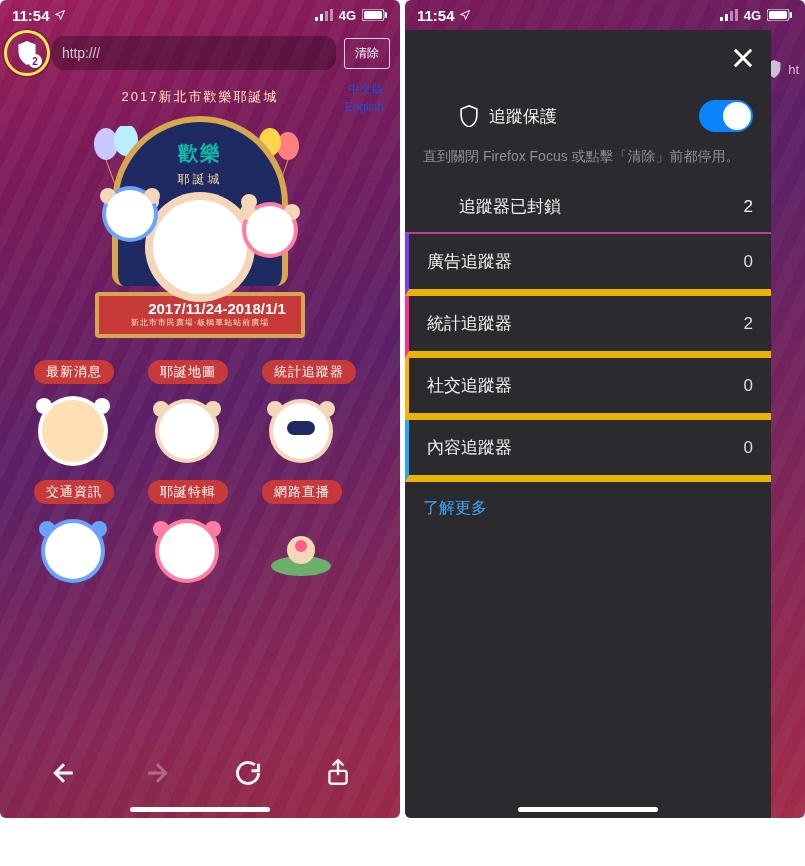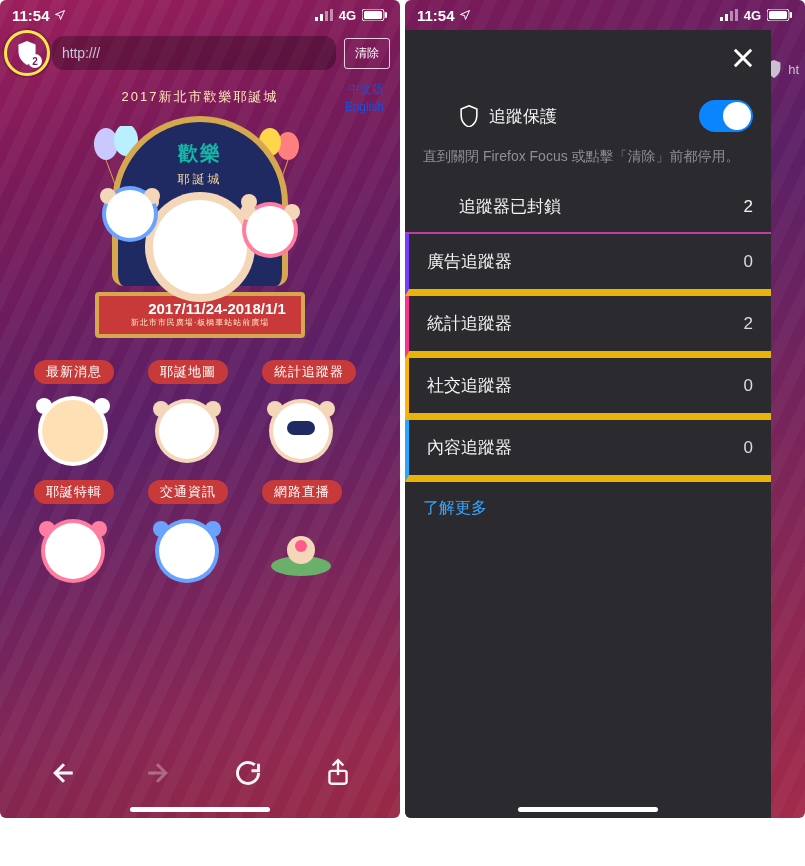--- a/index.html
+++ b/index.html
@@ -360,35 +360,35 @@
       <div class="menu-icon">
           <div class="bear" style="width:64px;height:64px;background:#f4d7b8">
             <span class="ear l"></span>
             <span class="ear r"></span>
             <span class="bear-face"></span>
             <span style="position:absolute;left:18px;top:22px;width:28px;height:14px;border-radius:7px;background:#1f2a63"></span>
           </div>
         </div>
     </div>
     <div class="menu-item">
+      <div class="pill">交通資訊</div>
+      <div class="menu-icon">
+          <div class="bear" style="width:64px;height:64px;background:#6aa3ff">
+            <span class="ear l" style="background:#6aa3ff"></span>
+            <span class="ear r" style="background:#6aa3ff"></span>
+            <span class="bear-face"></span>
+          </div>
+        </div>
+    </div>
+    <div class="menu-item">
       <div class="pill">耶誕特輯</div>
       <div class="menu-icon">
           <div class="bear" style="width:64px;height:64px;background:#ff7da0">
             <span class="ear l" style="background:#ff7da0"></span>
             <span class="ear r" style="background:#ff7da0"></span>
-            <span class="bear-face"></span>
-          </div>
-        </div>
-    </div>
-    <div class="menu-item">
-      <div class="pill">交通資訊</div>
-      <div class="menu-icon">
-          <div class="bear" style="width:64px;height:64px;background:#6aa3ff">
-            <span class="ear l" style="background:#6aa3ff"></span>
-            <span class="ear r" style="background:#6aa3ff"></span>
             <span class="bear-face"></span>
           </div>
         </div>
     </div>
     <div class="menu-item">
       <div class="pill">網路直播</div>
       <div class="menu-icon">
           <svg width="70" height="50" viewBox="0 0 70 50">
             <ellipse cx="35" cy="40" rx="30" ry="10" fill="#6ab06a"></ellipse>
             <circle cx="35" cy="24" r="14" fill="#f4d7b8"></circle>

